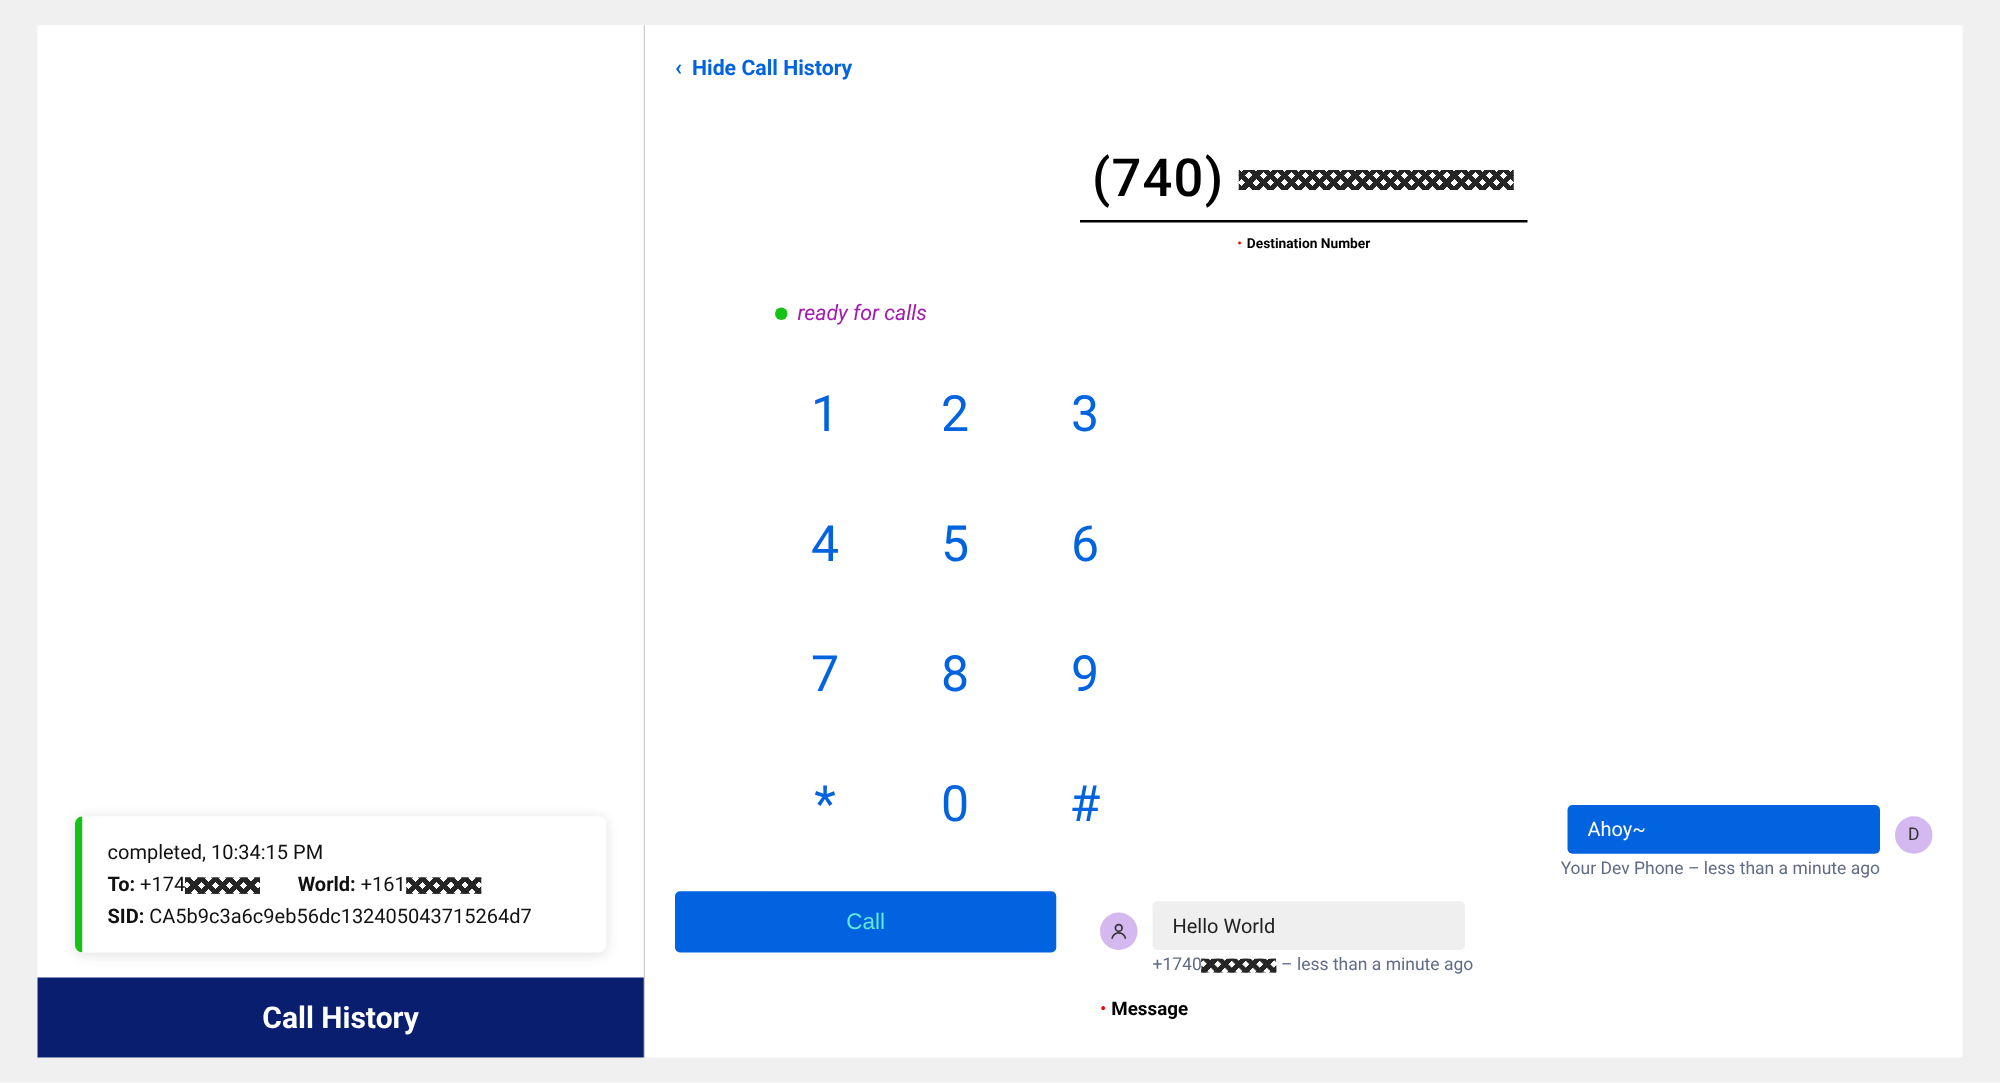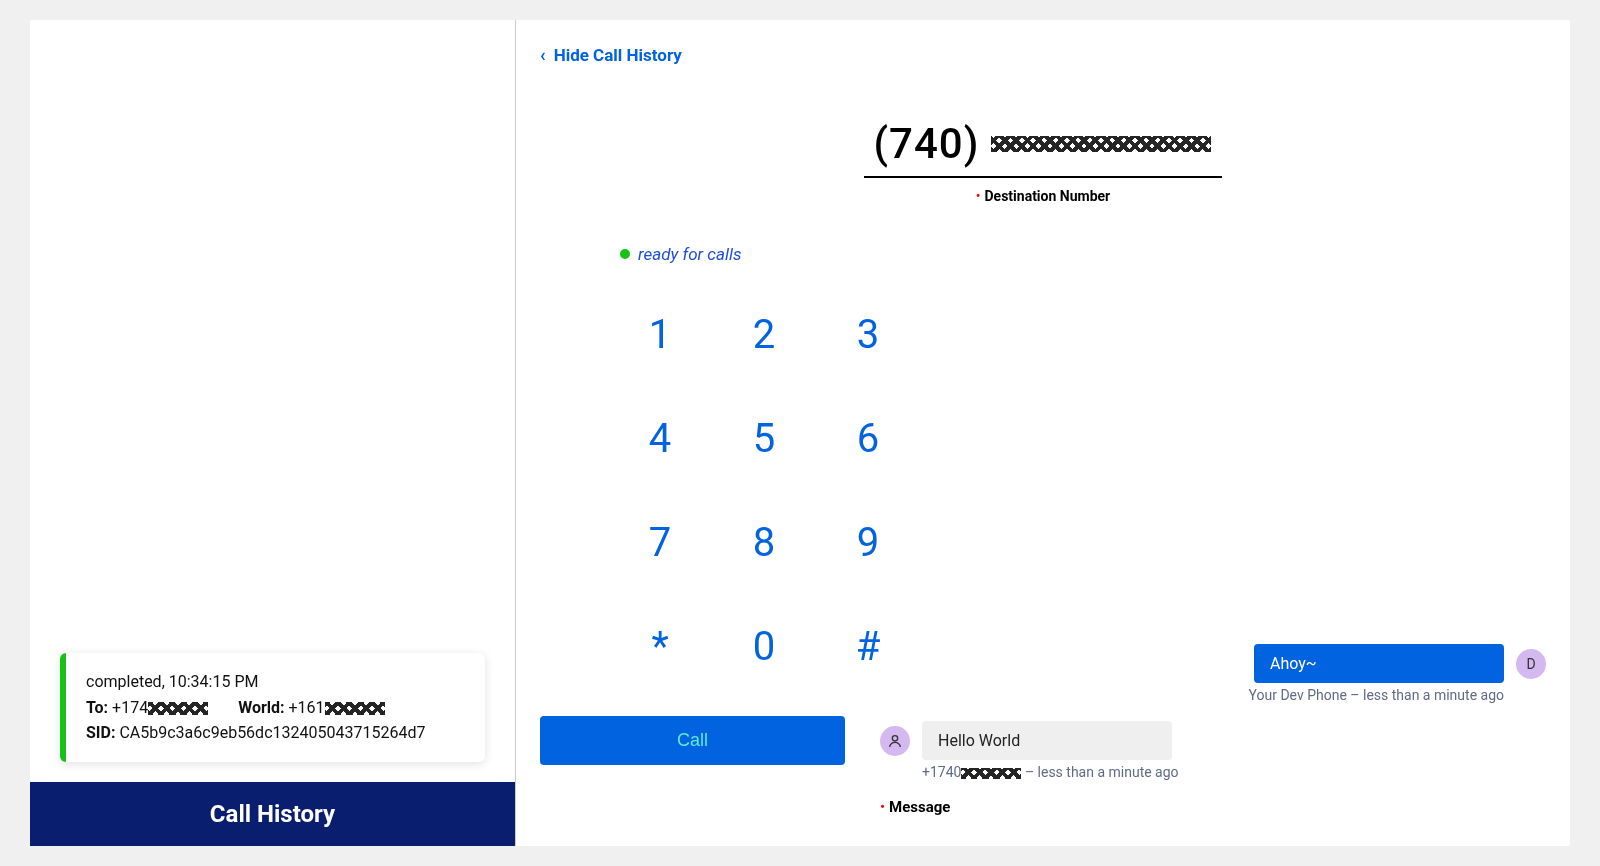--- a/index.html
+++ b/index.html
@@ -73,21 +73,21 @@
     .hide-history .chev {
       font-size: 18px;
       font-weight: bold;
     }
     .dest-wrap {
       text-align: center;
       margin-top: 40px;
     }
     .dest-label {
       margin-top: 10px;
-      font-size: 14px;
+      font-size: 11px;
       font-weight: 700;
     }
     .dest-label .req { color: red; margin-right: 4px; font-weight: normal; }
     .main-row {
       display: flex;
       flex: 1;
       gap: 30px;
       margin-top: 40px;
     }
     
@@ -95,21 +95,21 @@
       width: 310px;
       display: flex;
       flex-direction: column;
       padding-left: 80px;
     }
     .status-line {
       display: flex;
       align-items: center;
       gap: 8px;
       font-style: italic;
-      color: #1d4ed8;
+      color: #a21caf;
       font-size: 17px;
       margin-bottom: 20px;
     }
     .status-dot {
       width: 10px; height: 10px; border-radius: 50%; background: #16c216;
     }
     .dialpad {
       display: grid;
       grid-template-columns: repeat(3, 80px);
       grid-auto-rows: 100px;
@@ -140,21 +140,21 @@
     
     .msg-col {
       flex: 1;
       display: flex;
       flex-direction: column;
       justify-content: flex-end;
       padding-bottom: 0;
     }
     .bubble-row {
       display: flex;
-      align-items: center;
+      align-items: flex-end;
       gap: 12px;
       margin-bottom: 4px;
     }
     .bubble-row.right { justify-content: flex-end; }
     .avatar {
       width: 30px; height: 30px; border-radius: 50%;
       background: #d4b8f0;
       display: flex; align-items: center; justify-content: center;
       font-size: 14px; color: #333;
       flex-shrink: 0;

